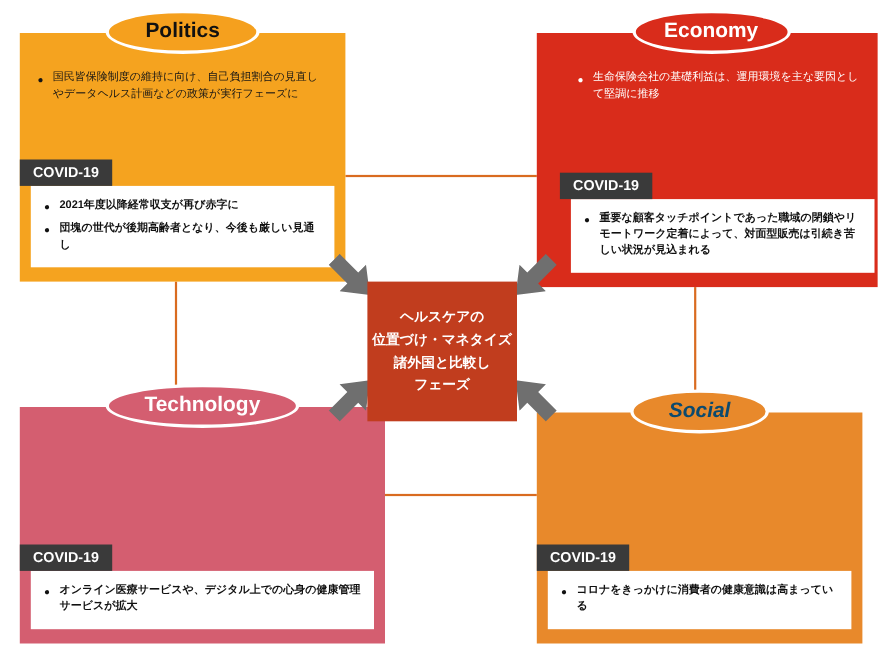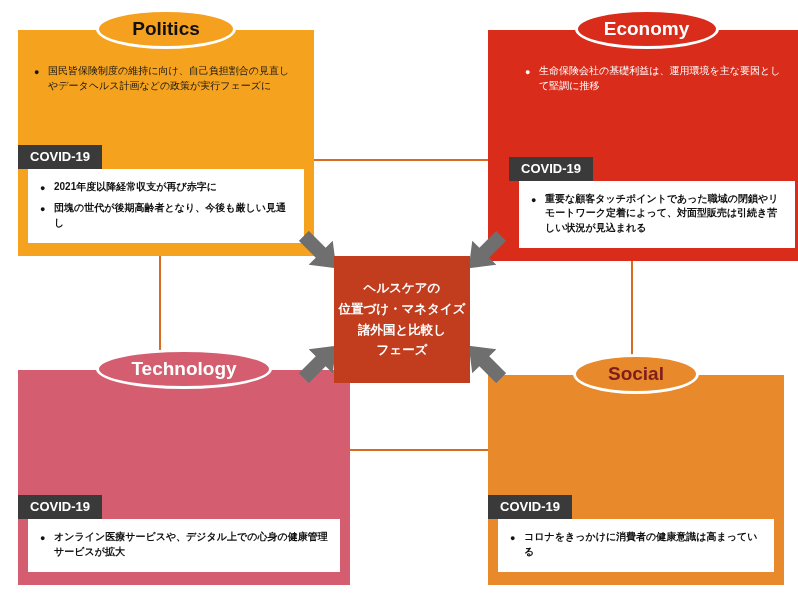--- a/index.html
+++ b/index.html
@@ -18,21 +18,21 @@
   .q-social{left:488px;top:375px;width:296px;height:210px;background:#E8892B;color:#151515;}
 
   
   .badge{position:absolute;top:-21px;left:50%;transform:translateX(-50%);
          height:40px;border-radius:50%;border:3px solid #ffffff;
          display:flex;align-items:center;justify-content:center;
          font-weight:700;font-size:19px;z-index:5;box-sizing:border-box;}
   .q-politics .badge{width:140px;background:#F5A01E;color:#111111;}
   .q-economy .badge{width:144px;background:#D92C1B;color:#ffffff;}
   .q-technology .badge{width:176px;background:#D45E70;color:#ffffff;}
-  .q-social .badge{width:126px;background:#E8892B;color:#7f1d1d;}
+  .q-social .badge{width:126px;background:#E8892B;color:#0c4a6e;font-style:italic;}
 
   .q-top{padding:34px 15px 6px 16px;flex:1 0 auto;}
   ul.bullets{list-style:none;margin:0;padding:0;font-size:10px;line-height:1.45;}
   ul.bullets li{position:relative;padding-left:14px;margin-bottom:7px;}
   ul.bullets li::before{content:"●";position:absolute;left:0;top:2px;font-size:9px;}
 
   .covid-group{margin-top:auto;}
   .covid-tag{display:inline-block;background:#3A3A3A;color:#ffffff;font-weight:700;
              font-size:13px;padding:4px 12px 5px 12px;vertical-align:bottom;}
   .whitebox{background:#ffffff;color:#111111;margin:0 10px 13px 10px;padding:11px 12px 6px 12px;}

